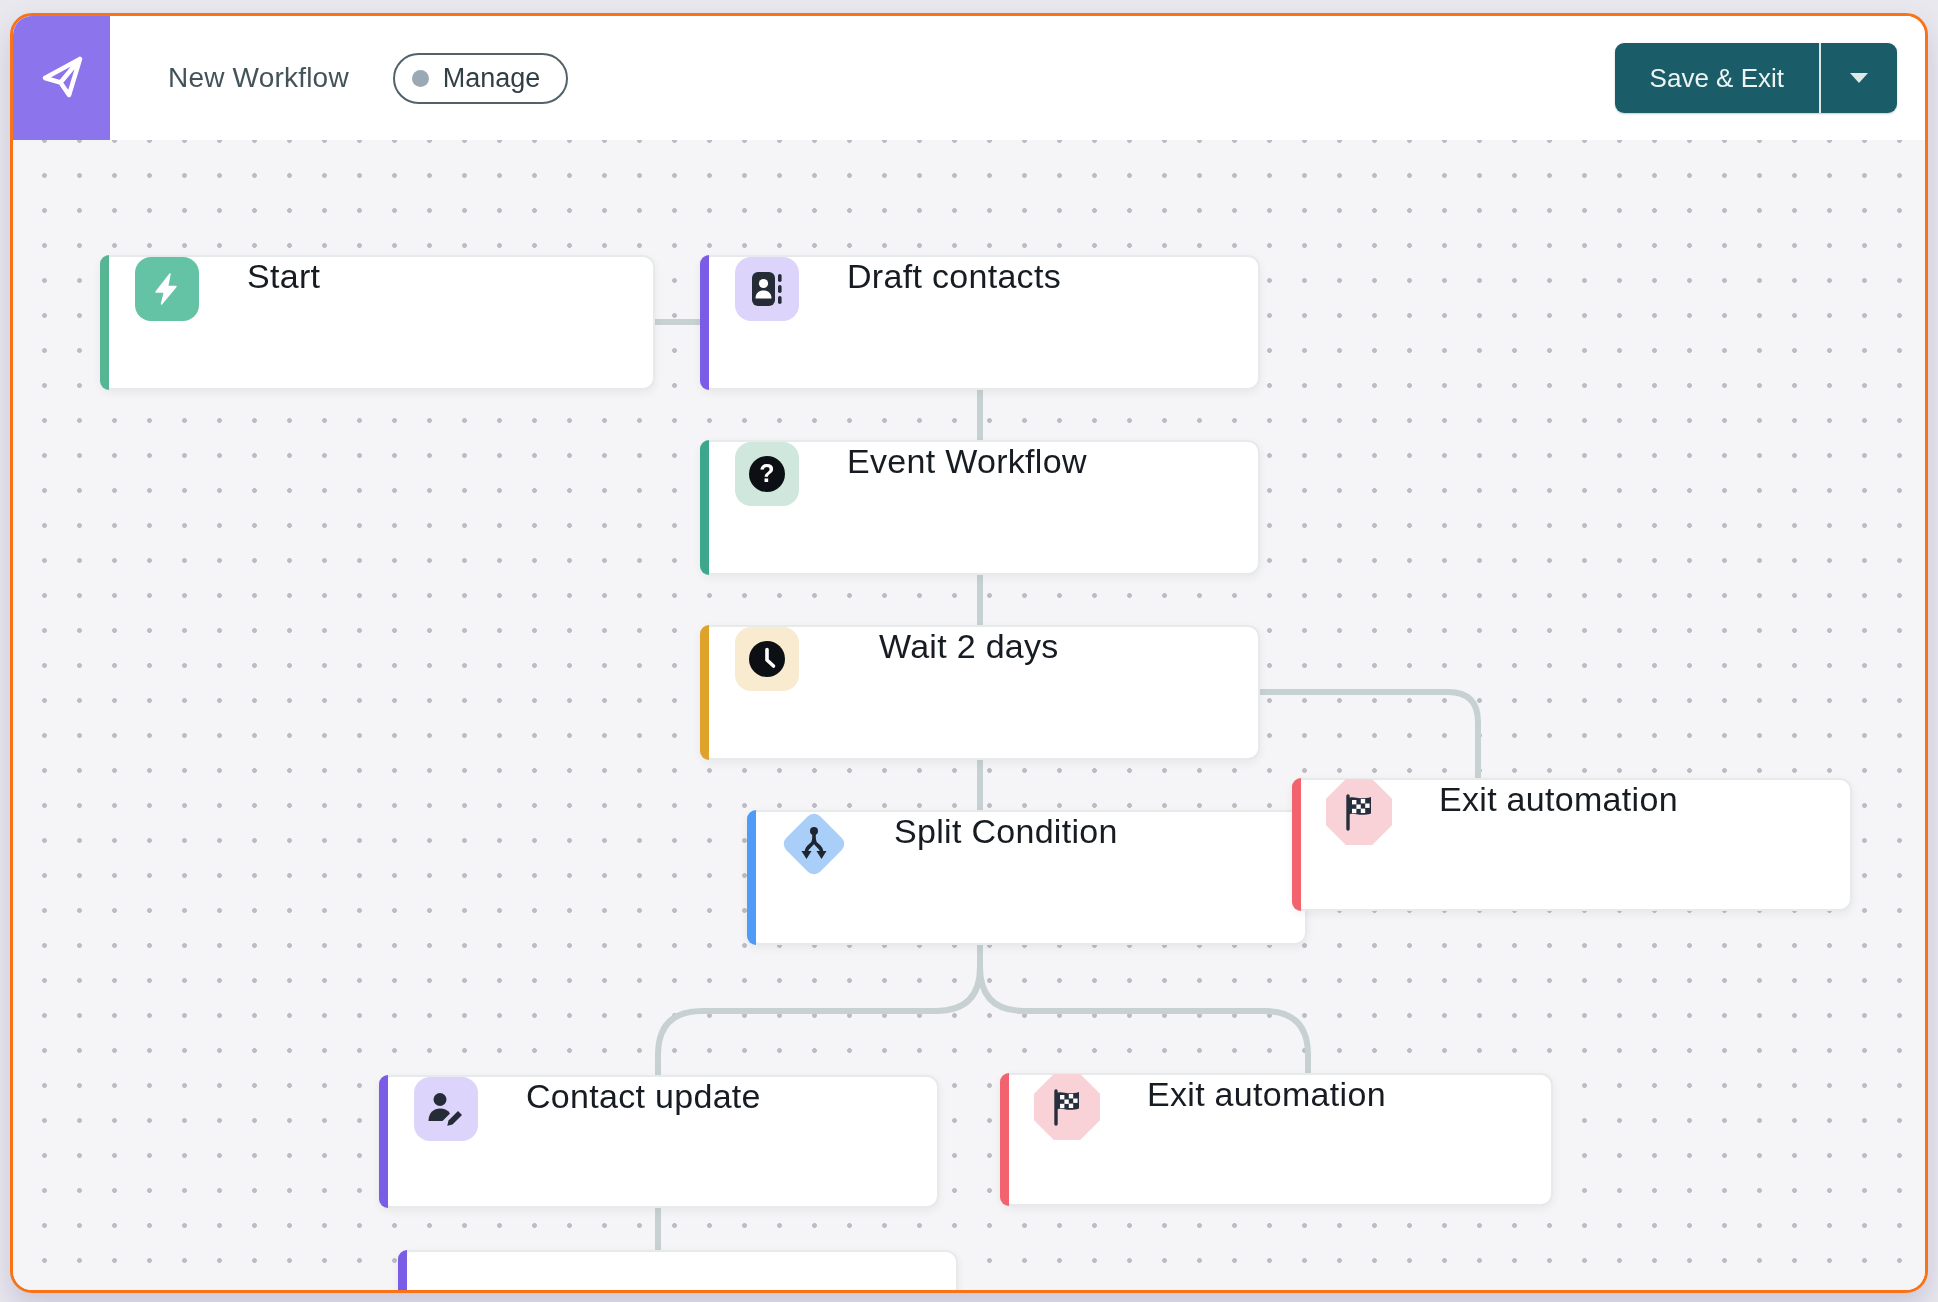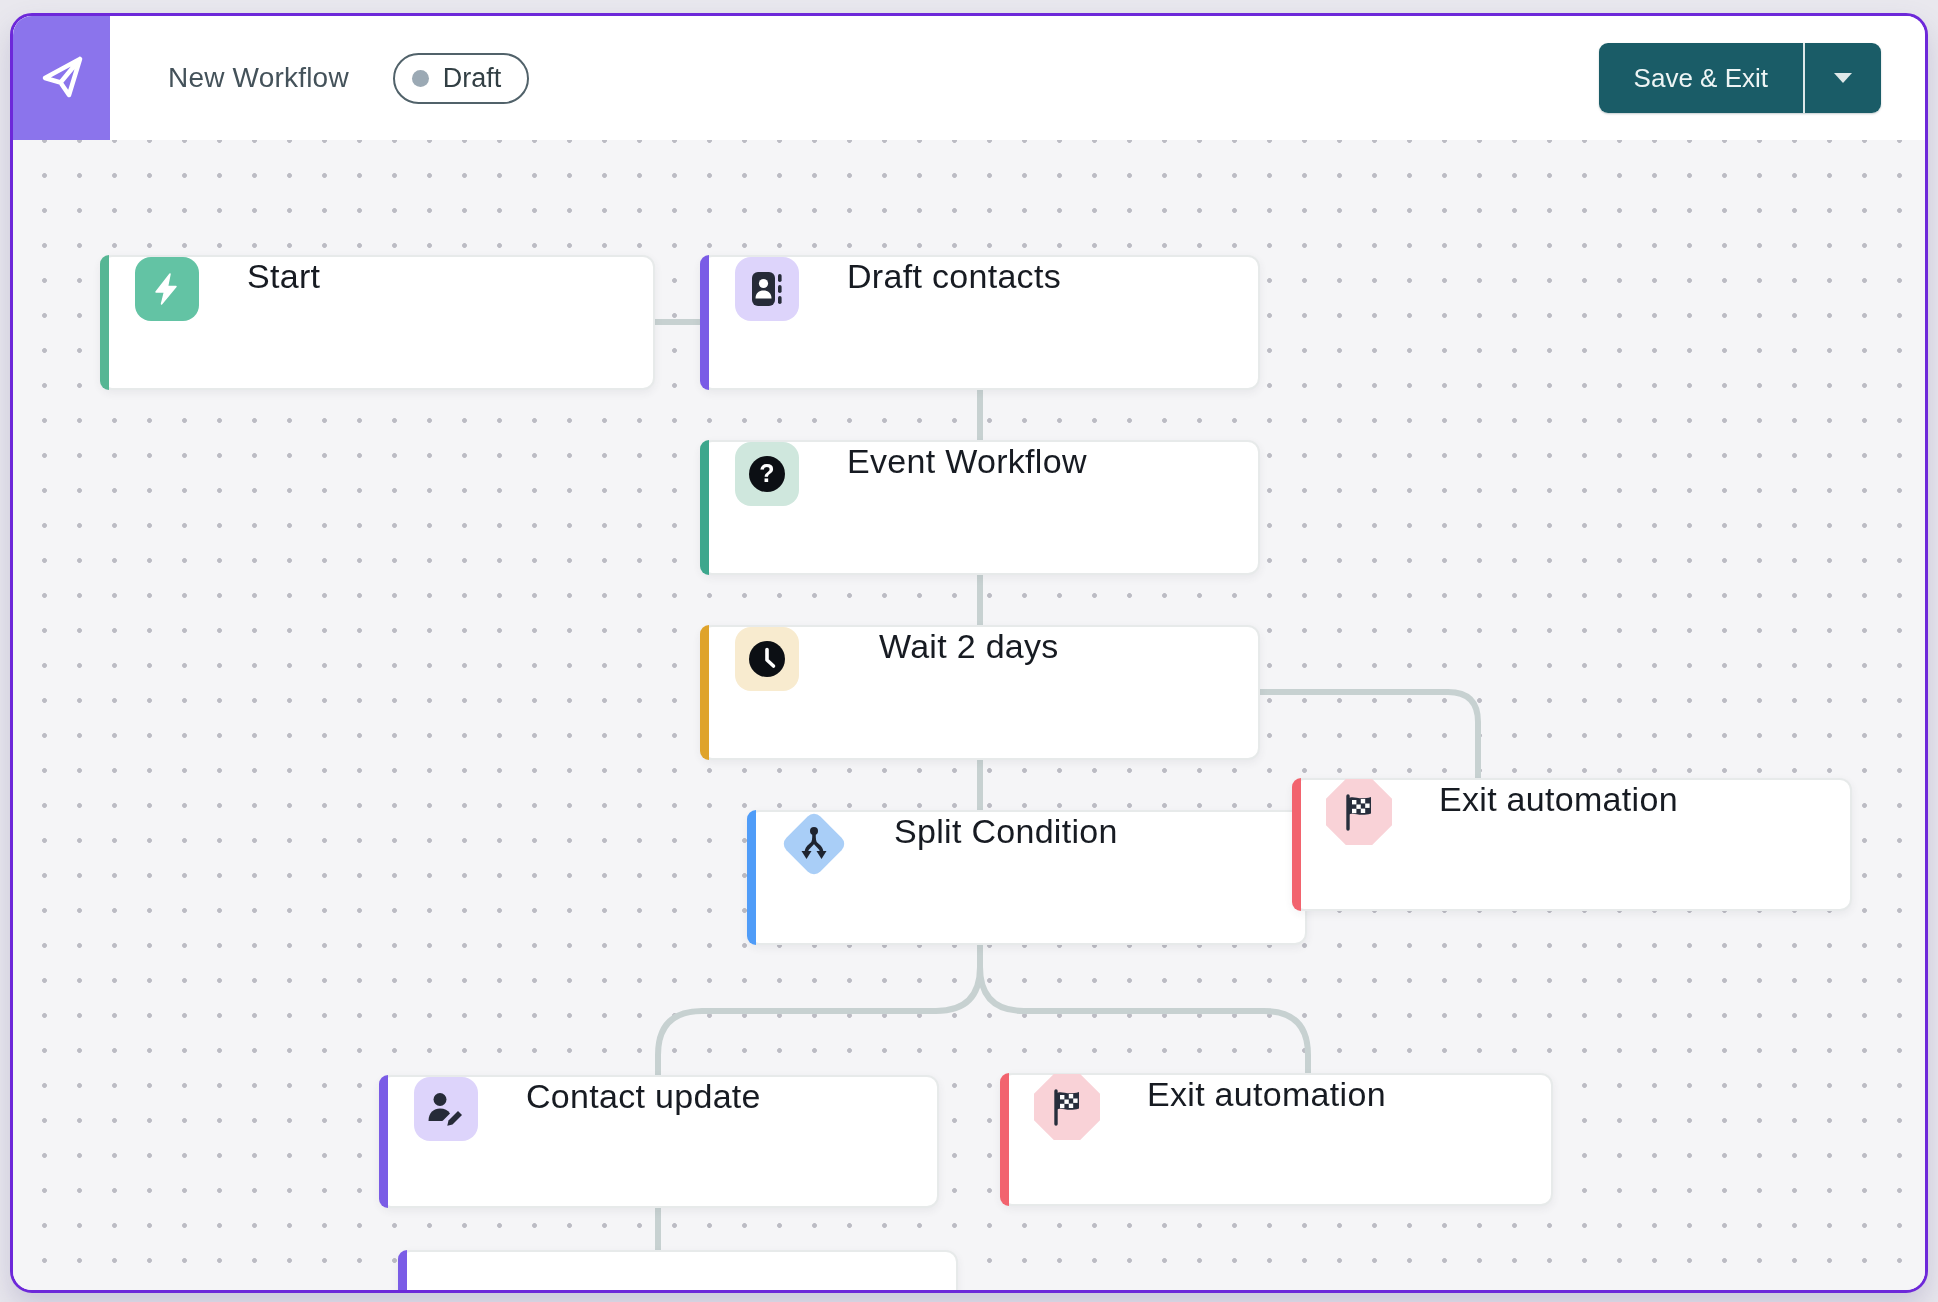--- a/index.html
+++ b/index.html
@@ -4,42 +4,42 @@
 <style>
   html,body{margin:0;padding:0;}
   body{
     width:1938px;height:1302px;position:relative;
     background:#e9e8ee;
     font-family:"Liberation Sans", sans-serif;
     overflow:hidden;
   }
   .frame{
     position:absolute;left:10px;top:13px;width:1912px;height:1274px;
-    border:3px solid #6d28d9;border-radius:22px;overflow:hidden;
+    border:3px solid #f97316;border-radius:22px;overflow:hidden;
     background:#f5f5f7;
     box-shadow:0 14px 28px rgba(90,80,140,.22);
   }
   
   .header{
     position:absolute;left:0;top:0;right:0;height:124px;
     background:#ffffff;display:flex;align-items:center;z-index:5;
   }
   .logo{
     width:97px;height:124px;background:#8b74ec;flex:0 0 auto;
     display:flex;align-items:center;justify-content:center;
   }
   .title{margin-left:58px;font-size:28px;color:#44525a;letter-spacing:.2px;}
   .pill{
     margin-left:44px;height:47px;border:2px solid #51626a;border-radius:26px;
     display:flex;align-items:center;gap:14px;padding:0 26px 0 17px;background:#fff;
   }
   .pill .dot{width:17px;height:17px;border-radius:50%;background:#9ba9b4;}
   .pill .pill-label{font-size:27px;color:#323f44;}
   .save-split{
-    margin-left:auto;margin-right:44px;height:70px;display:flex;
+    margin-left:auto;margin-right:28px;height:70px;display:flex;
     border-radius:9px;overflow:hidden;box-shadow:0 1px 2px rgba(20,50,60,.25);
   }
   .save-main{
     background:#1a5c67;color:#edf4f4;border:none;cursor:pointer;
     font-family:inherit;font-size:26px;padding:0 35px;
     border-right:2px solid rgba(255,255,255,.85);
   }
   .save-caret{
     background:#1a5c67;border:none;width:76px;cursor:pointer;
     display:flex;align-items:center;justify-content:center;
@@ -105,21 +105,21 @@
     <div class="logo" style="background: rgb(139, 116, 236);">
       <span>
         <svg width="56" height="56" viewBox="0 0 56 56">
           <path d="M11 30 L46 11 L35 47 L26.5 34.5 Z M26.5 34.5 L46 11" fill="none" stroke="#ffffff" stroke-width="4.5" stroke-linejoin="round" stroke-linecap="round"></path>
         </svg>
       </span>
     </div>
     <div class="title">New Workflow</div>
     <div class="pill">
       <span class="dot" style="background: rgb(155, 169, 180);"></span>
-      <span class="pill-label">Draft</span>
+      <span class="pill-label">Manage</span>
     </div>
     <div class="save-split">
       <button class="save-main" style="background: rgb(26, 92, 103);">Save &amp; Exit</button>
       <button class="save-caret" style="background: rgb(26, 92, 103);">
         <span class="caret-tri"></span>
       </button>
     </div>
   </div>
 
   <div class="canvas">

